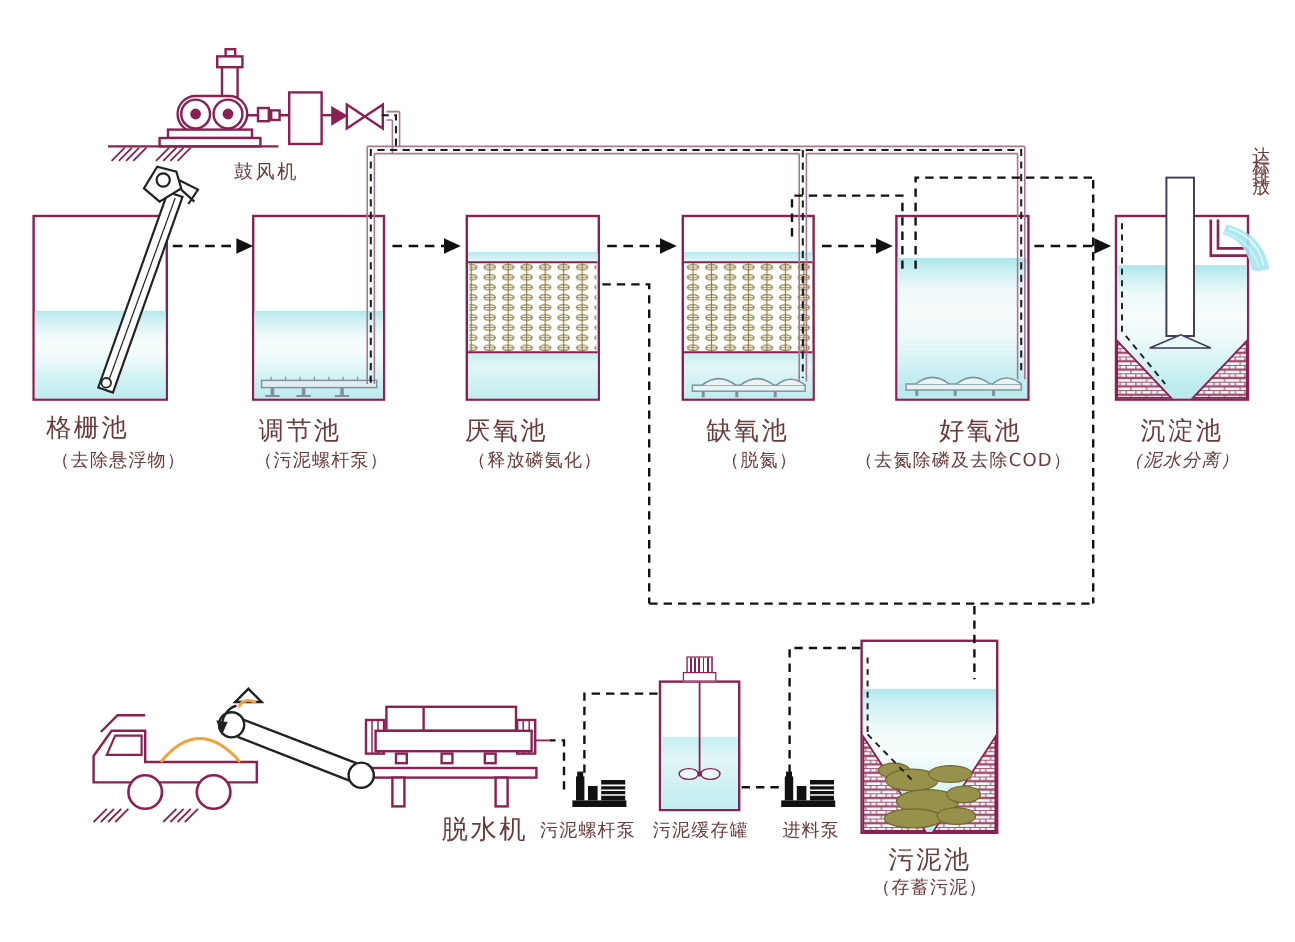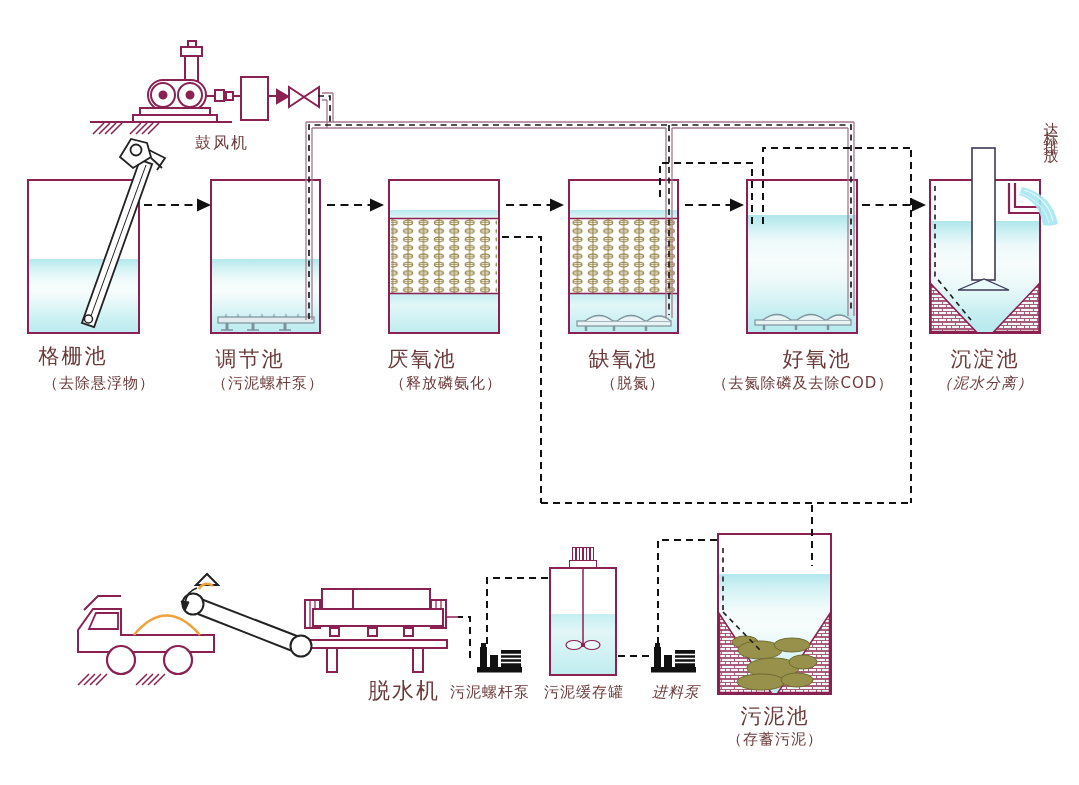--- a/index.html
+++ b/index.html
@@ -311,17 +311,17 @@
   <div class="lbl lbl-sub" style="left:803px;top:374px;">（去氮除磷及去除COD）</div>
 
   <div class="lbl lbl-main" style="left:985px;top:345px;">沉淀池</div>
   <div class="lbl lbl-sub" style="left:985px;top:374px;font-style:italic;">（泥水分离）</div>
 
   <div class="lbl-vert" style="left:1041px;top:110px;">达标排放</div>
 
   <div class="lbl lbl-main" style="left:377px;top:676px;font-size:22px;margin-left:27px;">脱水机</div>
   <div class="lbl lbl-sub" style="left:490px;top:683px;">污泥螺杆泵</div>
   <div class="lbl lbl-sub" style="left:584px;top:683px;">污泥缓存罐</div>
-  <div class="lbl lbl-sub" style="left:676px;top:683px;font-style:italic;">进料泵</div>
+  <div class="lbl lbl-sub" style="left:676px;top:683px;">进料泵</div>
   <div class="lbl lbl-main" style="left:775px;top:702px;">污泥池</div>
   <div class="lbl lbl-sub" style="left:775px;top:730px;">（存蓄污泥）</div>
 
 </div>
 
 </body></html>

